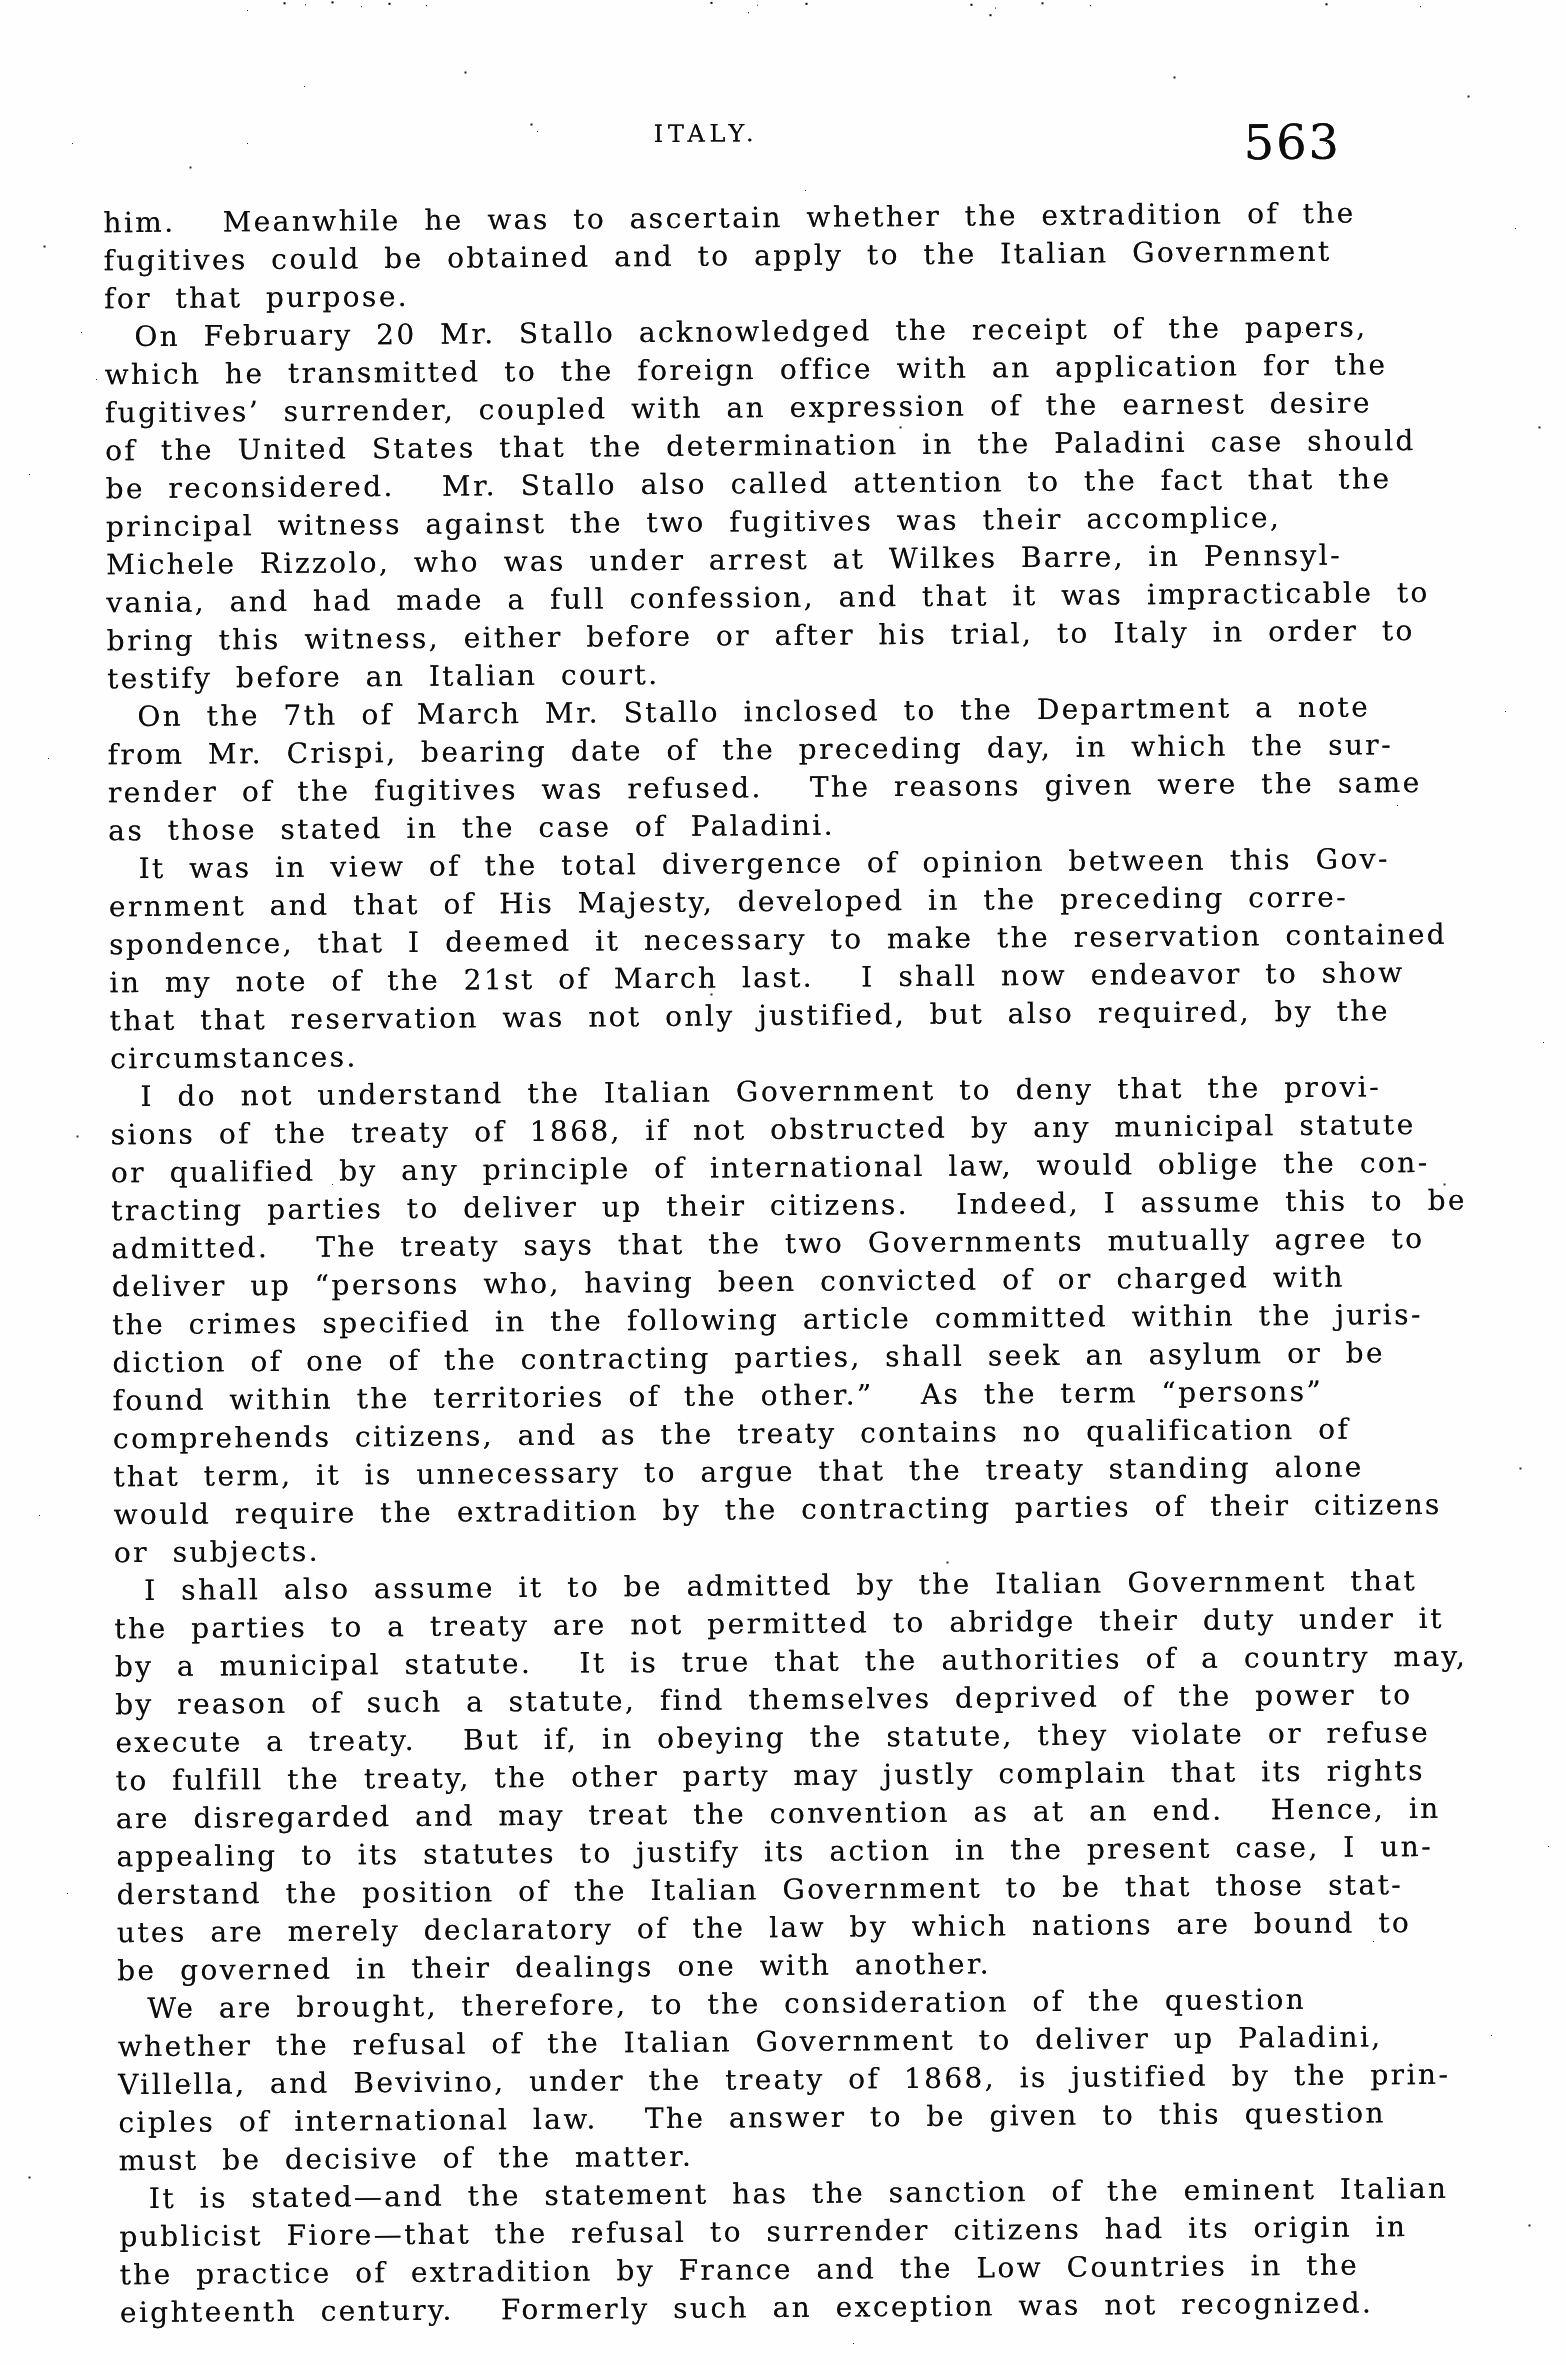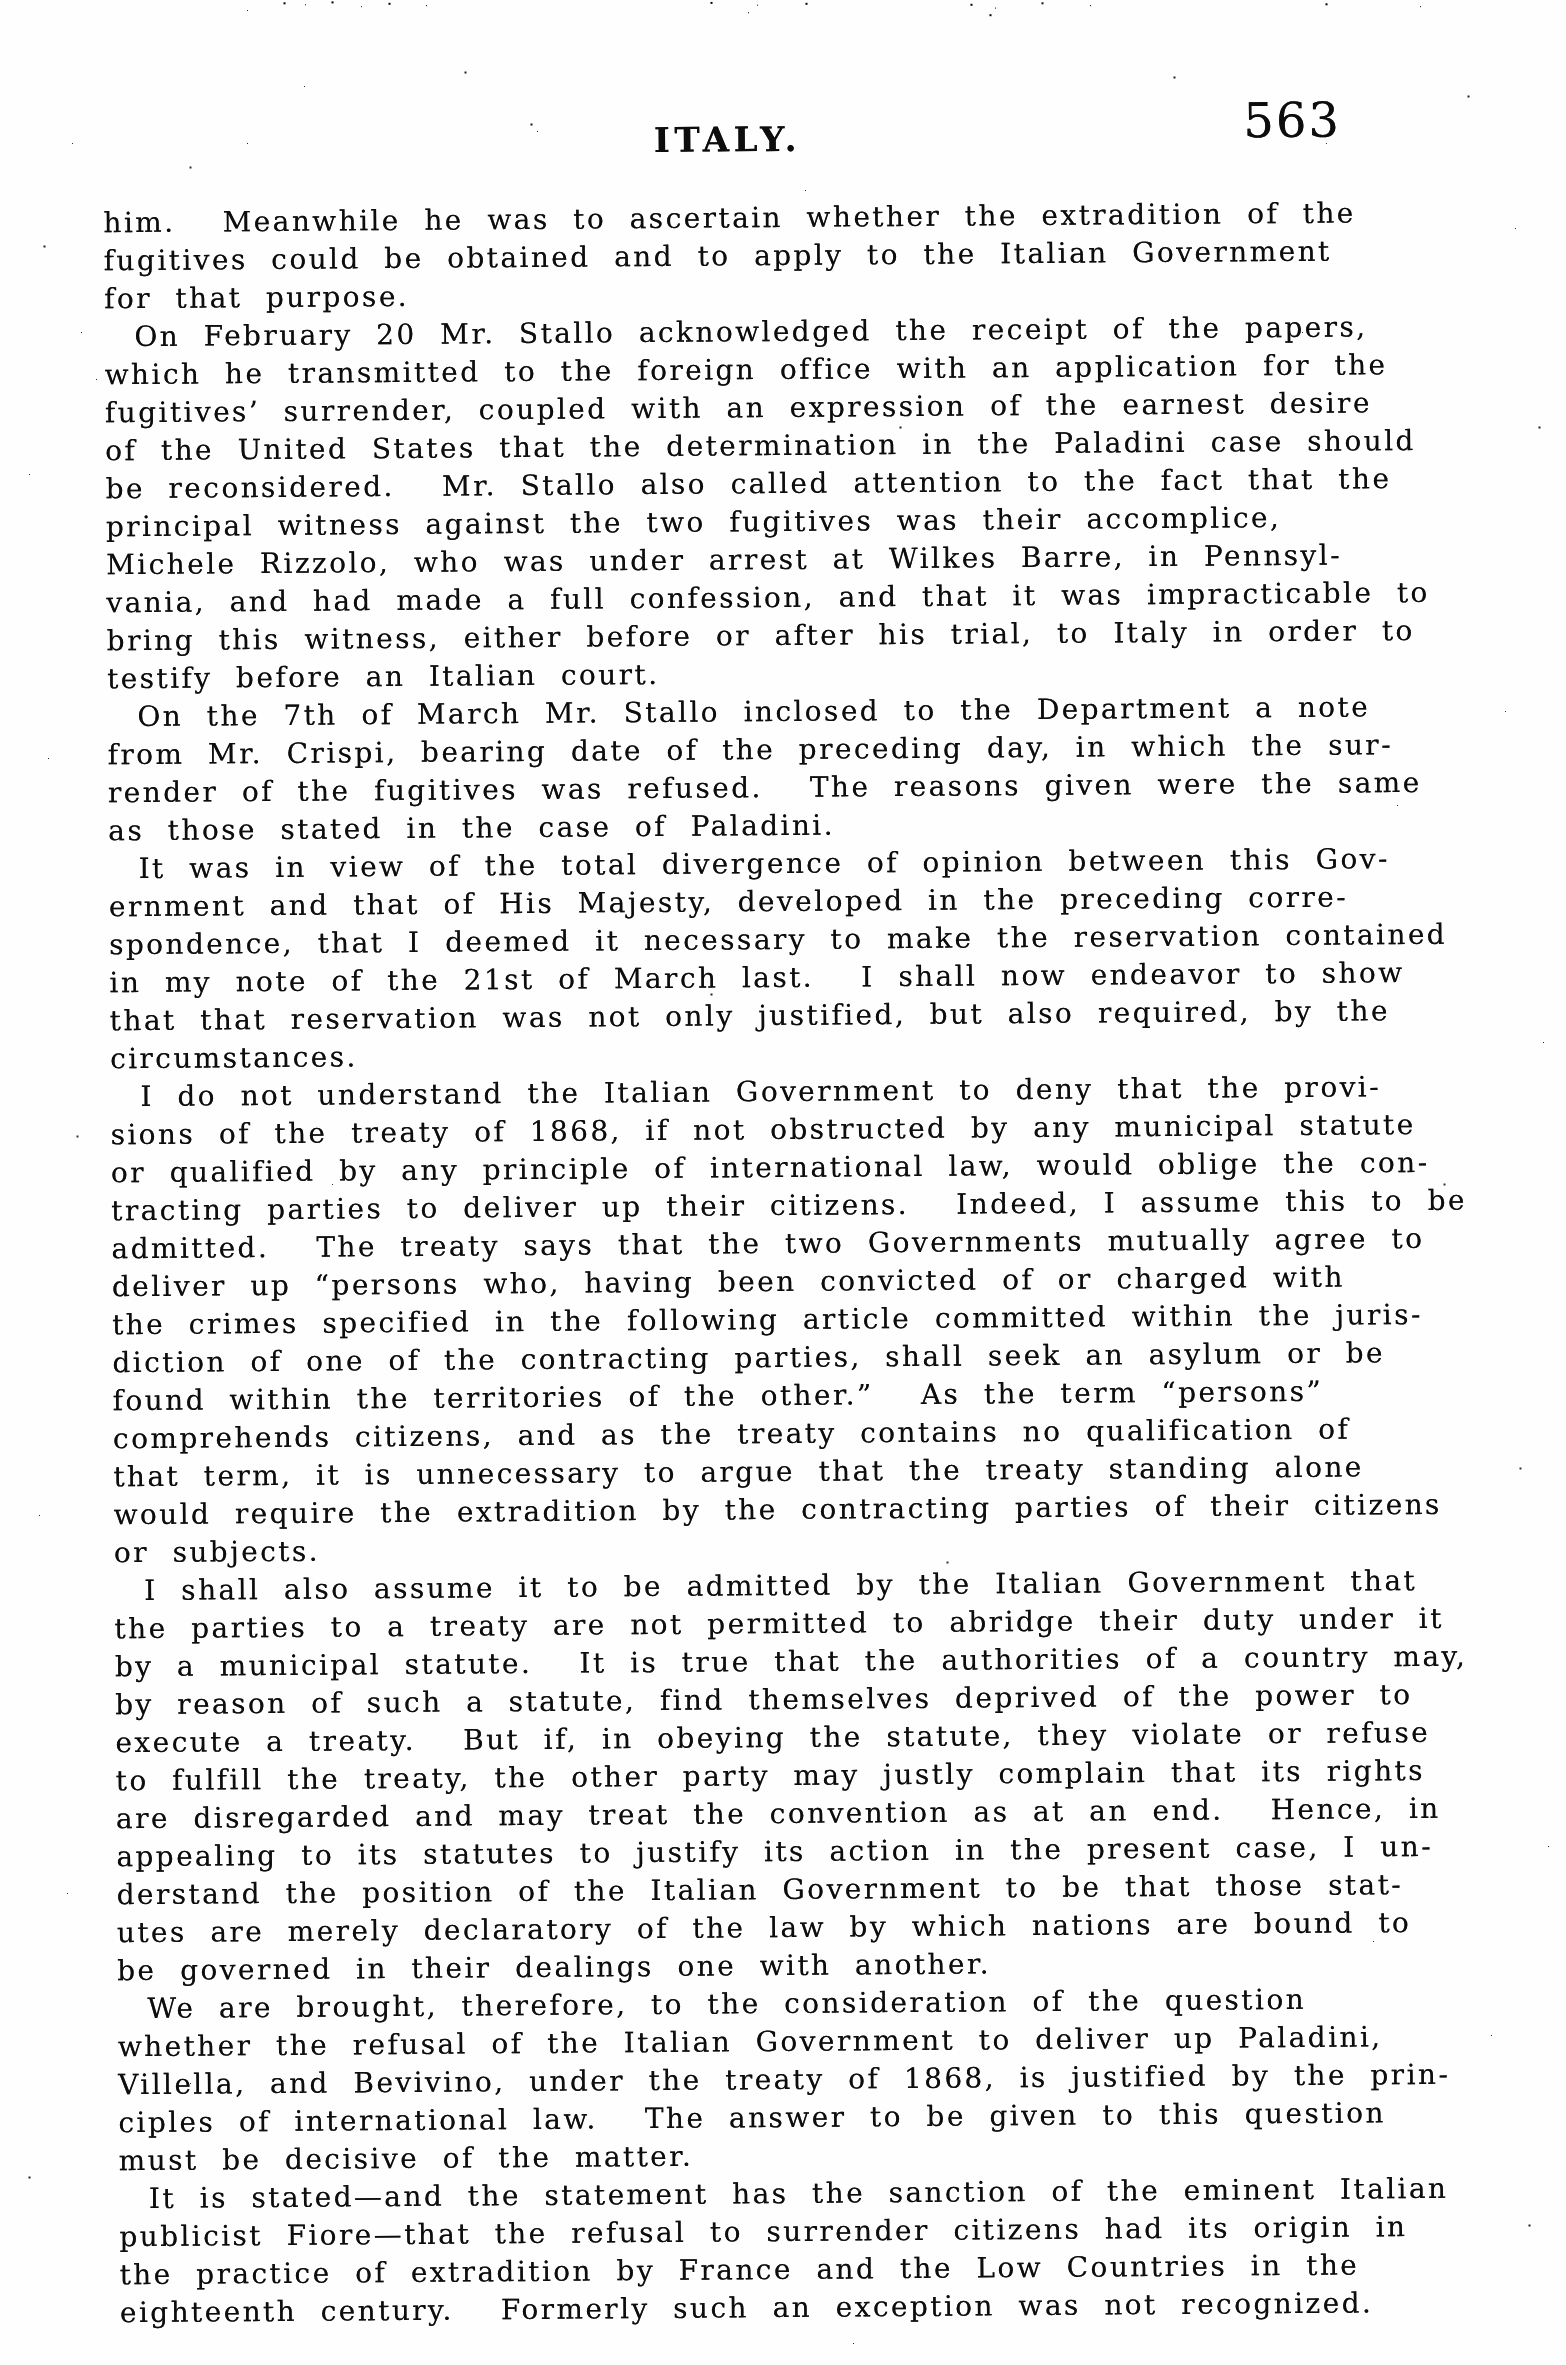--- a/index.html
+++ b/index.html
@@ -28,28 +28,28 @@
   }
   .header {
     position: absolute;
     top: 0; left: 0; right: 0;
     height: 0;
   }
   .running-title {
     position: absolute;
     top: 119px;
     left: 661px;
-    font-size: 34px;
+    font-size: 24px;
     letter-spacing: 4.7px;
-    font-weight: bold;
+    font-weight: normal;
     text-shadow: 0 0 0.5px rgba(0,0,0,0.75);
   }
   .page-number {
     position: absolute;
-    top: 96px;
+    top: 118px;
     right: 219px;
     font-size: 48px;
     letter-spacing: 1.9px;
     text-shadow: 0 0 0.5px rgba(0,0,0,0.75);
   }
   .body-text {
     position: absolute;
     top: 199px;
     left: 110px;
     width: 1285px;

